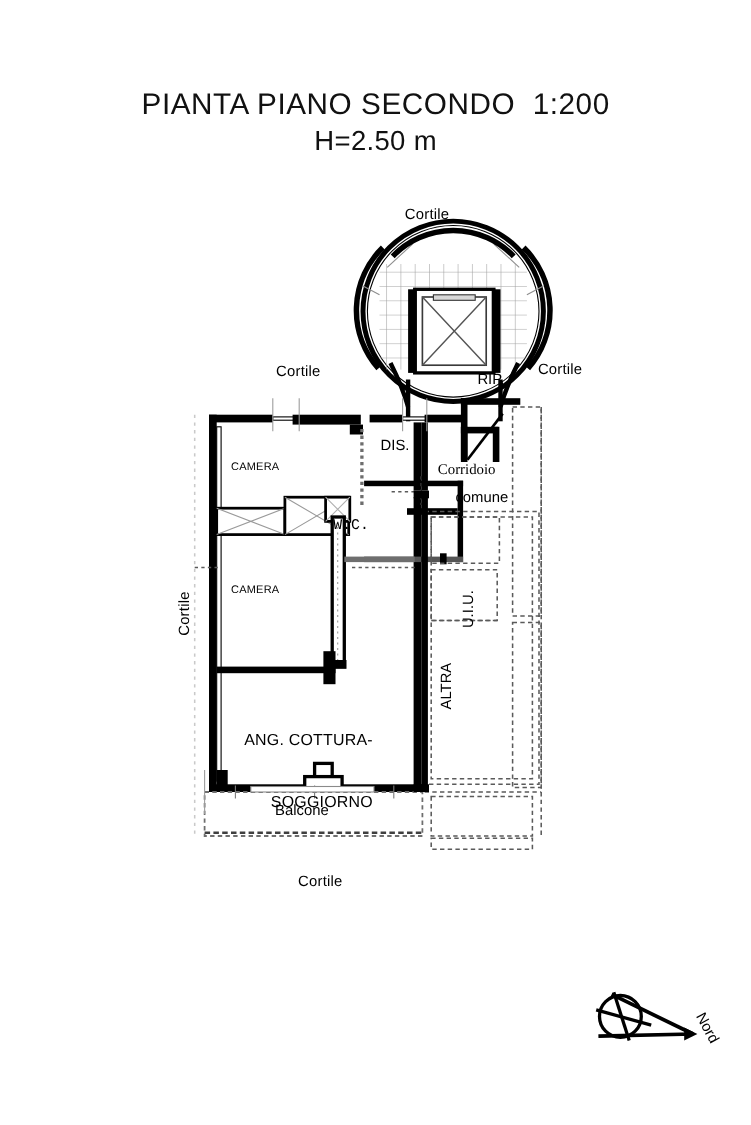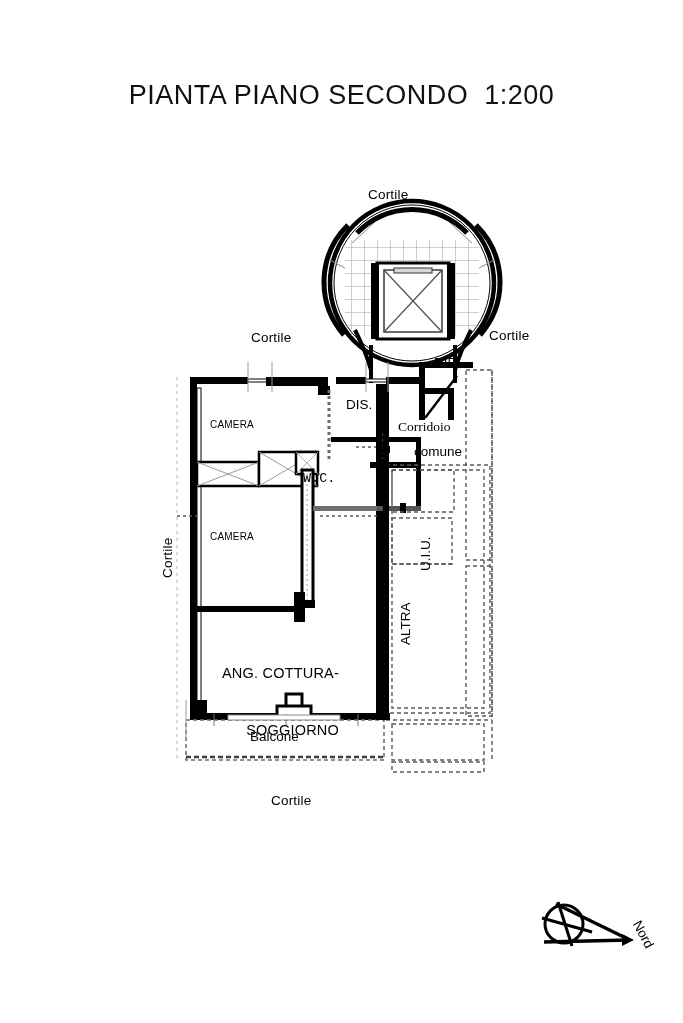--- a/index.html
+++ b/index.html
@@ -95,20 +95,21 @@
     height: 80px;
   }
 </style>
 </head>
 <body>
 
 <div id="page">
 
   <div class="title-block">
     <div class="title-line1">PIANTA PIANO SECONDO  1:200</div>
+    <div class="title-line2">H=2.50 m</div>
   </div>
 
   <svg id="plan-svg" viewBox="0 0 683 1023">
     <defs>
 
       <pattern id="stairGrid" width="13" height="13" patternUnits="userSpaceOnUse">
         <path d="M0 0 H13 M0 0 V13" stroke="#9a9a9a" stroke-width="1" fill="none"></path>
       </pattern>
     </defs>
 
@@ -274,21 +275,21 @@
   <div class="lbl lbl-cortile" style="left:368px; top:187px;">Cortile</div>
 
   <div class="lbl lbl-cortile" style="left:251px; top:330px;">Cortile</div>
 
   <div class="lbl lbl-cortile" style="left:489px; top:328px;">Cortile</div>
 
   <div class="lbl lbl-cortile rot-ccw" style="left:160px; top:578px;">Cortile</div>
 
   <div class="lbl lbl-cortile" style="left:271px; top:793px;">Cortile</div>
 
-  <div class="lbl lbl-small" style="left:434px; top:355px;">RIP.</div>
+  <div class="lbl lbl-small" style="left:434px; top:337px;">RIP.</div>
 
   <div class="lbl lbl-small" style="left:346px; top:397px;">DIS.</div>
 
   <div class="lbl lbl-room" style="left:210px; top:419px;">CAMERA</div>
 
   <div class="lbl lbl-small" style="left:303px; top:471px;font-family:Liberation Mono, monospace;">W.C.</div>
 
   <div class="lbl lbl-room" style="left:210px; top:531px;">CAMERA</div>
 
   <div class="lbl lbl-room-2" style="left:222px; top:626px;">

